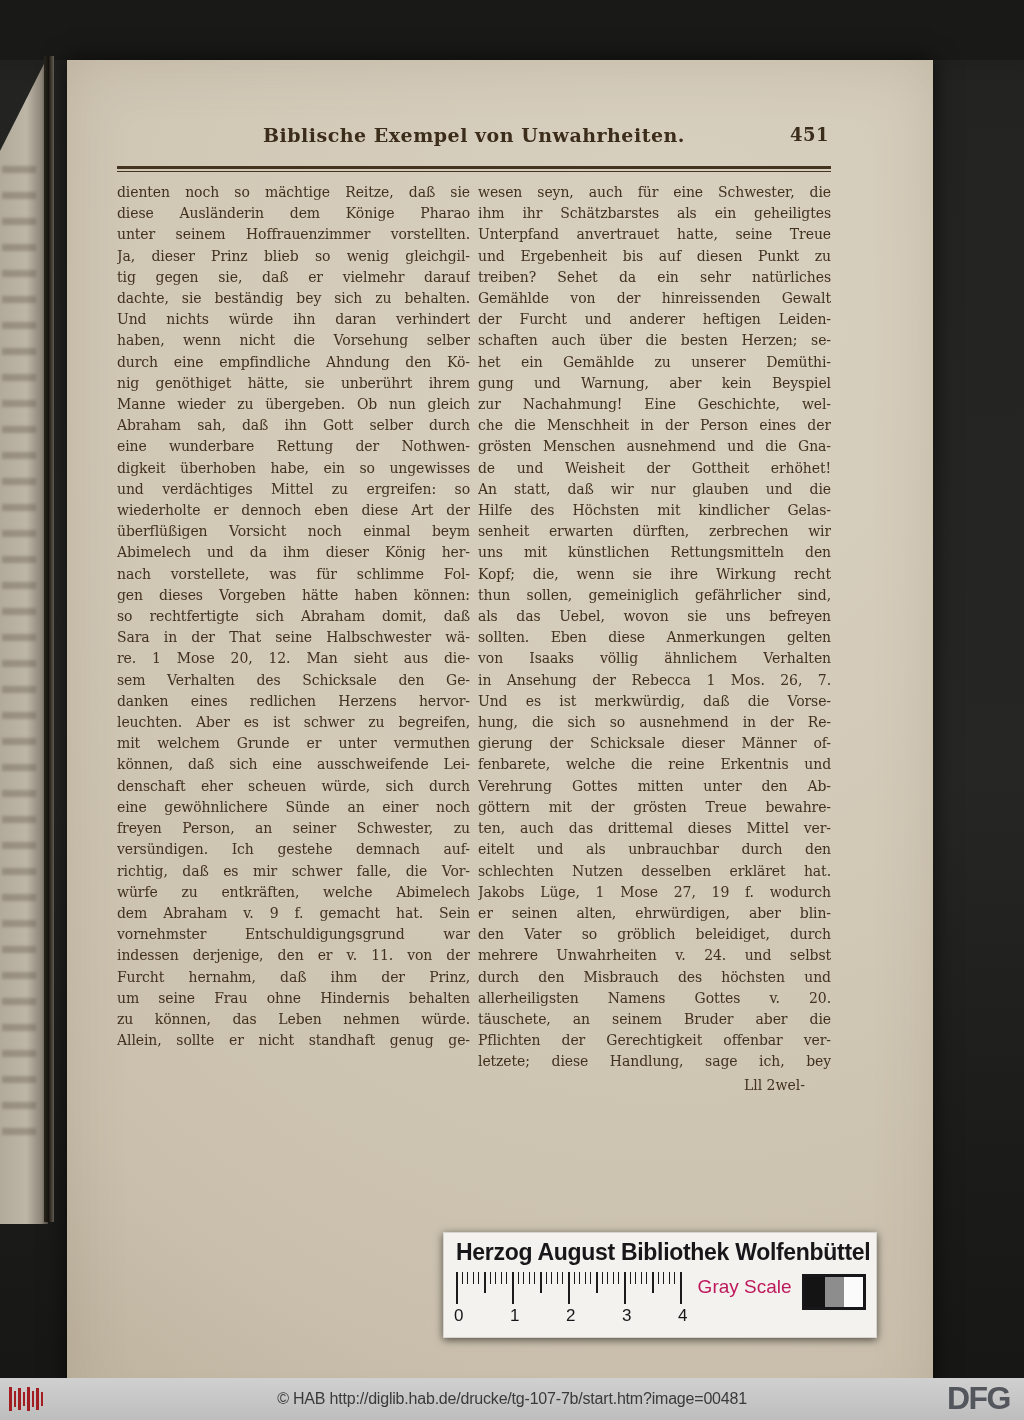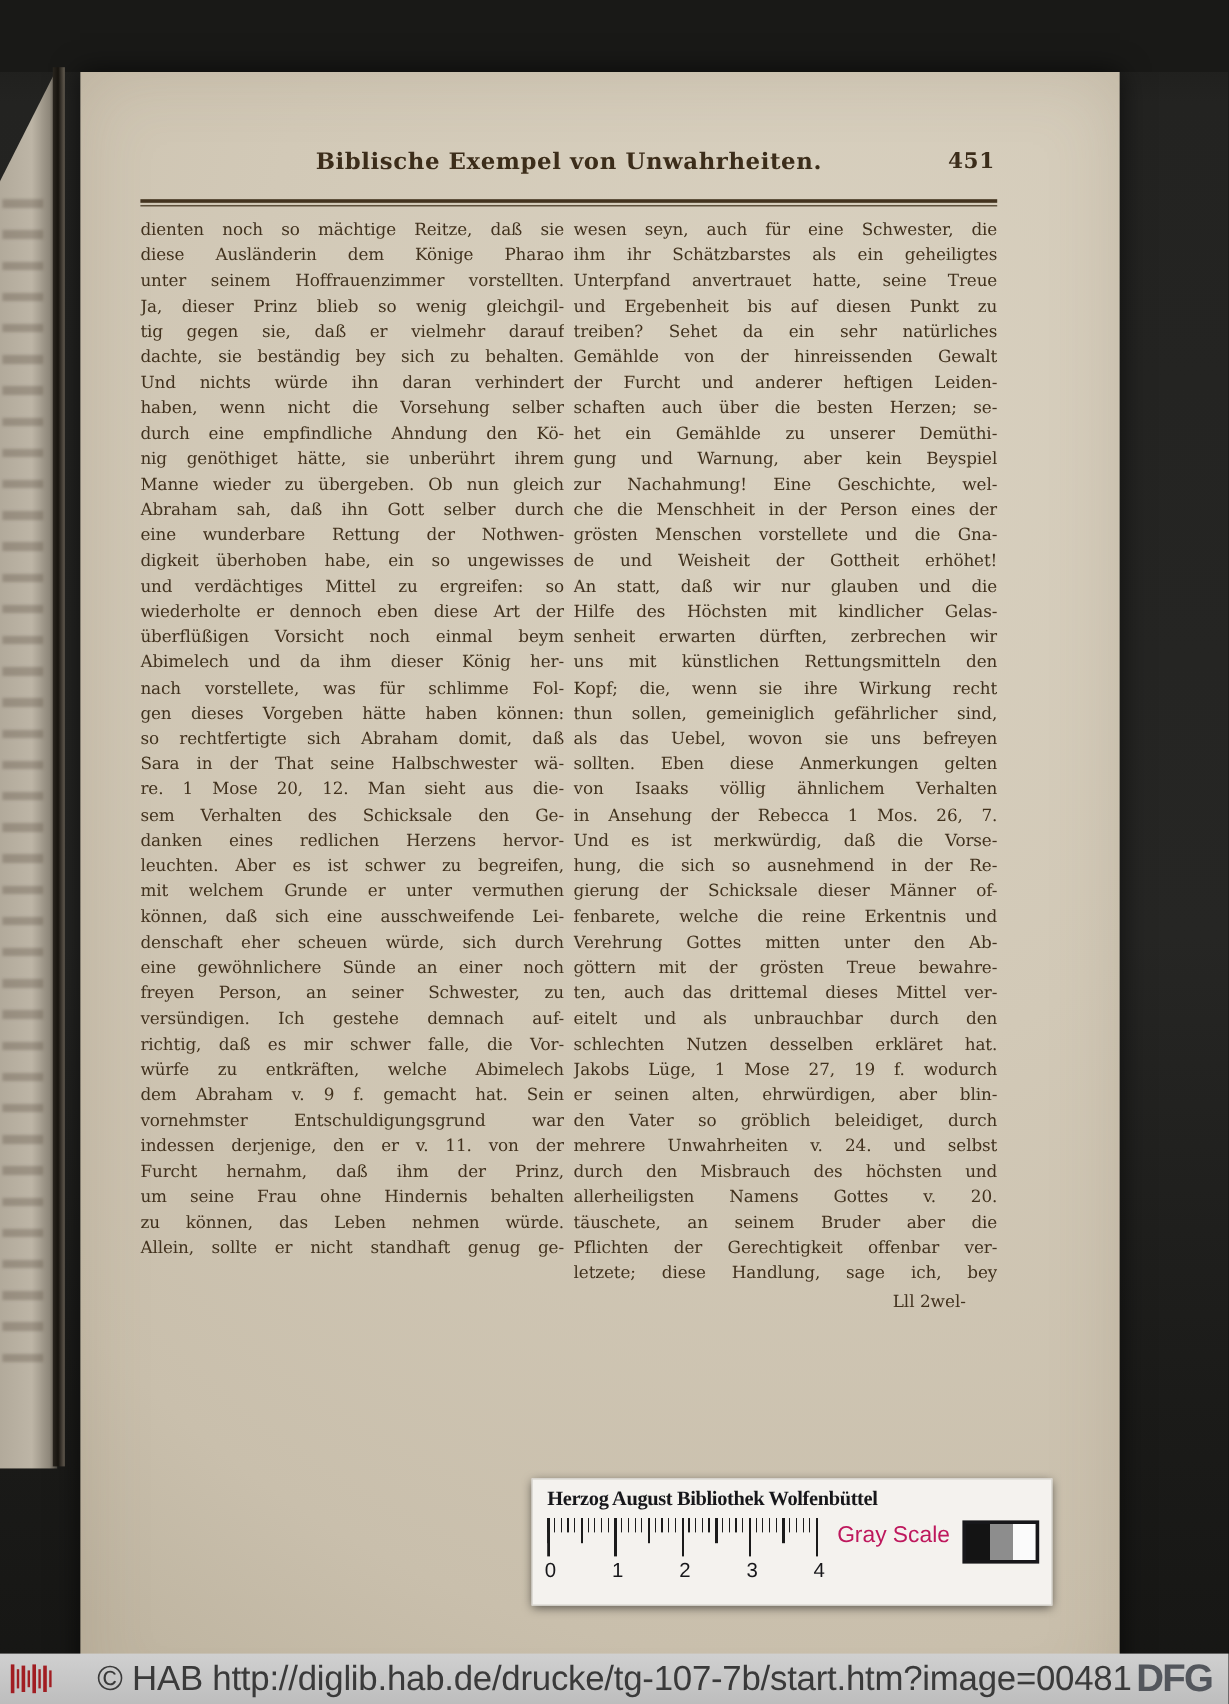--- a/index.html
+++ b/index.html
@@ -48,21 +48,21 @@
   .sig-row{display:flex;justify-content:flex-end;font-size:14px;line-height:22px;margin-top:1px;color:#41311d;}
   .sig-row .sig{padding-left:4px;}
   .sig-row .catch{padding-right:26px;}
   
   .cal-label{
     position:absolute;left:443px;top:1232px;width:434px;height:106px;
     background:#f4f2ee;border:1px solid #d8d5cf;box-shadow:0 2px 8px rgba(0,0,0,.6);
     box-sizing:border-box;padding:6px 10px 0 12px;
   }
   .cal-title{
-    font-family:Liberation Serif, serif;font-weight:bold;font-size:17px;
+    font-family:Liberation Sans, sans-serif;font-weight:bold;font-size:23px;
     color:#17171a;white-space:nowrap;letter-spacing:-0.3px;
   }
   .cal-row{display:flex;align-items:flex-start;margin-top:6px;}
   .ruler{position:relative;width:240px;height:58px;}
   .ticks{
     position:absolute;left:0;top:0;width:232px;height:32px;
     background-image:
       repeating-linear-gradient(90deg,#1b1b1b 0 2px,rgba(0,0,0,0) 2px 56px),
       repeating-linear-gradient(90deg,#1b1b1b 0 2px,rgba(0,0,0,0) 2px 28px),
       repeating-linear-gradient(90deg,#1b1b1b 0 1px,rgba(0,0,0,0) 1px 5.6px);
@@ -87,21 +87,21 @@
   }
   
   .footer-bar{
     position:absolute;left:0;top:1378px;width:1024px;height:42px;
     background:linear-gradient(180deg,#d0d0d0 0%,#c6c6c6 55%,#bdbdbd 100%);
     display:flex;align-items:center;
   }
   .hab-logo{position:absolute;left:8px;top:6px;width:36px;height:30px;}
   .footer-url{
     position:absolute;left:0;width:100%;text-align:center;
-    font-family:"Liberation Sans", sans-serif;font-size:29px;color:#3a3a3a;letter-spacing:-0.2px;
+    font-family:"Liberation Sans", sans-serif;font-size:16px;color:#3a3a3a;letter-spacing:-0.2px;
   }
   .dfg-logo{
     position:absolute;right:14px;top:2px;
     font-family:"Liberation Sans", sans-serif;font-weight:900;font-size:32px;
     color:#53565c;letter-spacing:-1.5px;
   }
 </style>
 </head>
 <body>
 
@@ -174,21 +174,21 @@
               <div class="line">Unterpfand anvertrauet hatte, seine Treue</div>
               <div class="line">und Ergebenheit bis auf diesen Punkt zu</div>
               <div class="line">treiben? Sehet da ein sehr natürliches</div>
               <div class="line">Gemählde von der hinreissenden Gewalt</div>
               <div class="line">der Furcht und anderer heftigen Leiden-</div>
               <div class="line">schaften auch über die besten Herzen; se-</div>
               <div class="line">het ein Gemählde zu unserer Demüthi-</div>
               <div class="line">gung und Warnung, aber kein Beyspiel</div>
               <div class="line">zur Nachahmung! Eine Geschichte, wel-</div>
               <div class="line">che die Menschheit in der Person eines der</div>
-              <div class="line">grösten Menschen vorstellete und die Gna-</div>
+              <div class="line">grösten Menschen ausnehmend und die Gna-</div>
               <div class="line">de und Weisheit der Gottheit erhöhet!</div>
               <div class="line">An statt, daß wir nur glauben und die</div>
               <div class="line">Hilfe des Höchsten mit kindlicher Gelas-</div>
               <div class="line">senheit erwarten dürften, zerbrechen wir</div>
               <div class="line">uns mit künstlichen Rettungsmitteln den</div>
               <div class="line">Kopf; die, wenn sie ihre Wirkung recht</div>
               <div class="line">thun sollen, gemeiniglich gefährlicher sind,</div>
               <div class="line">als das Uebel, wovon sie uns befreyen</div>
               <div class="line">sollten.  Eben diese Anmerkungen gelten</div>
               <div class="line">von Isaaks völlig ähnlichem Verhalten</div>

